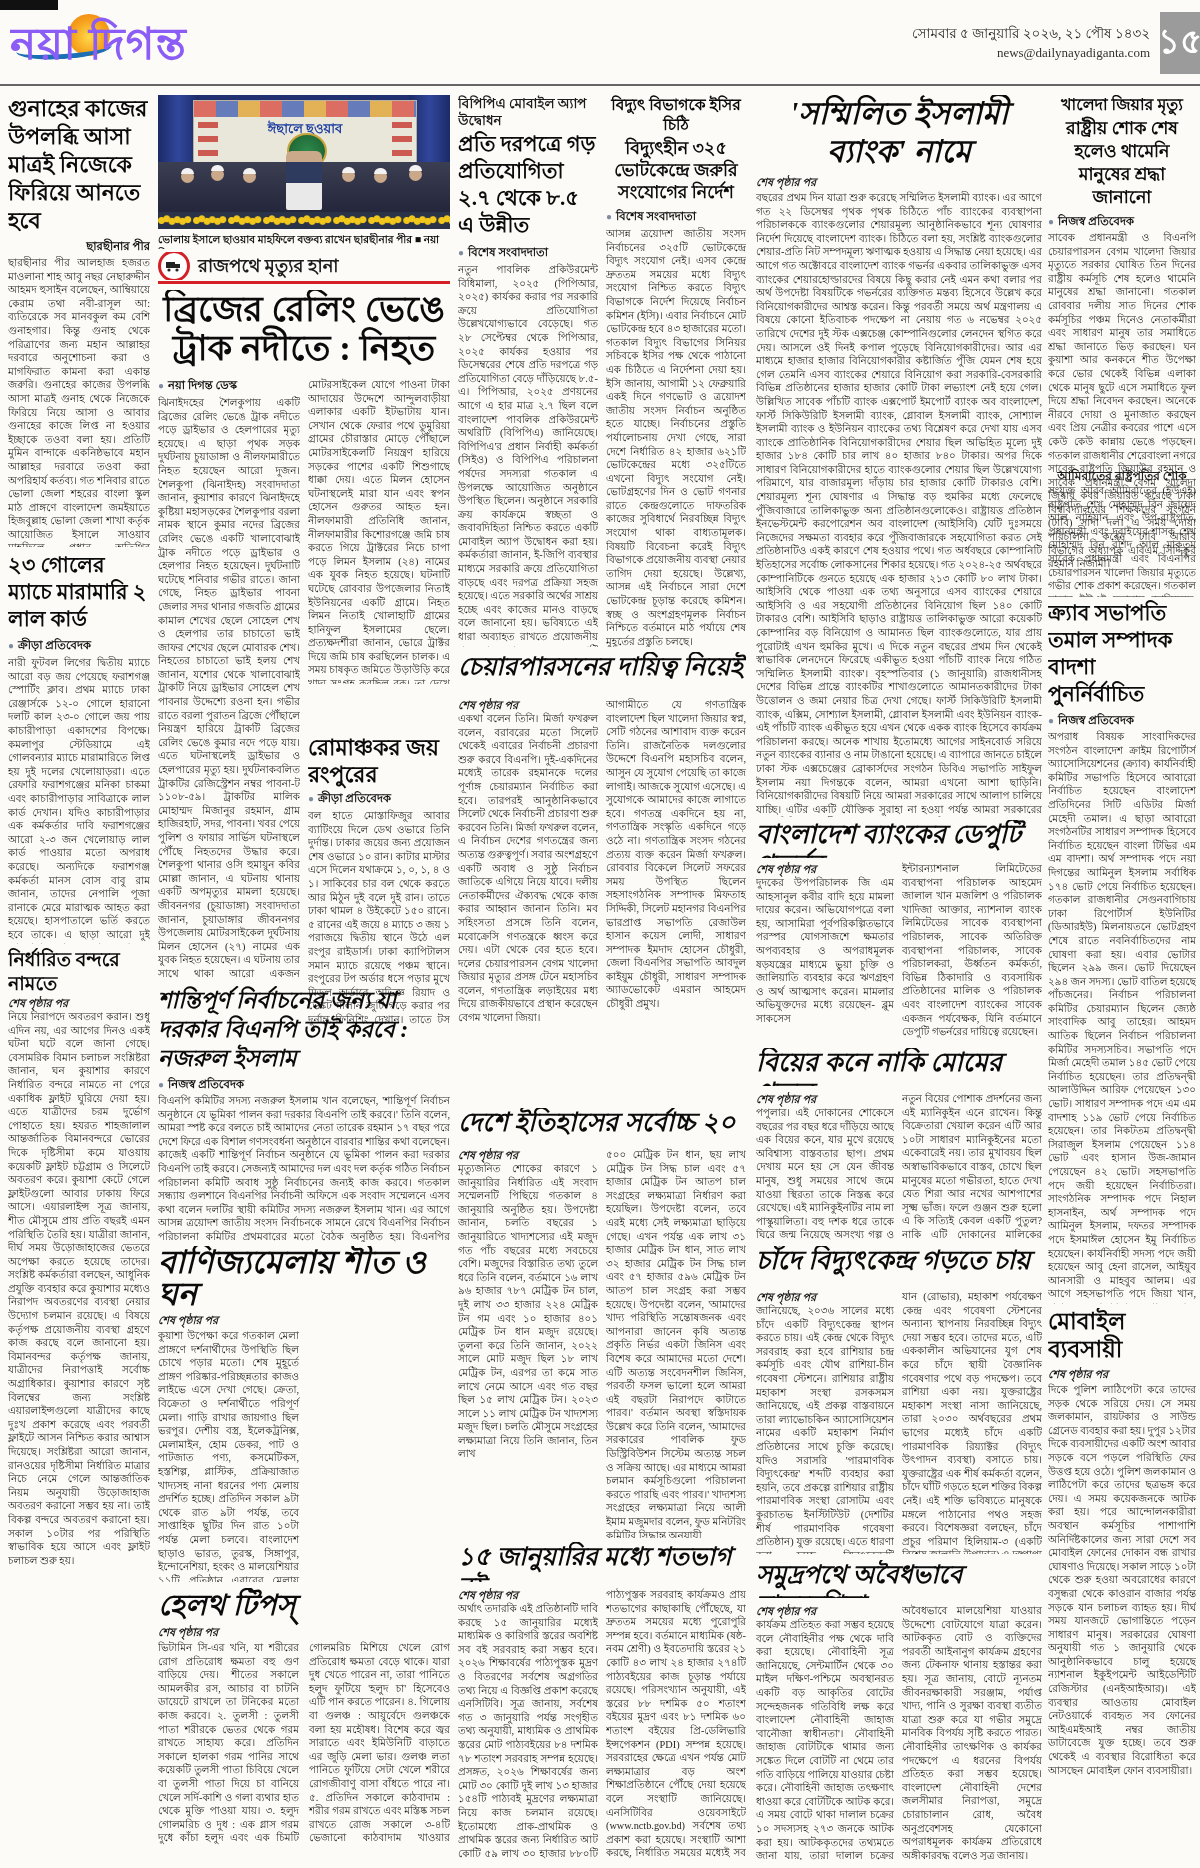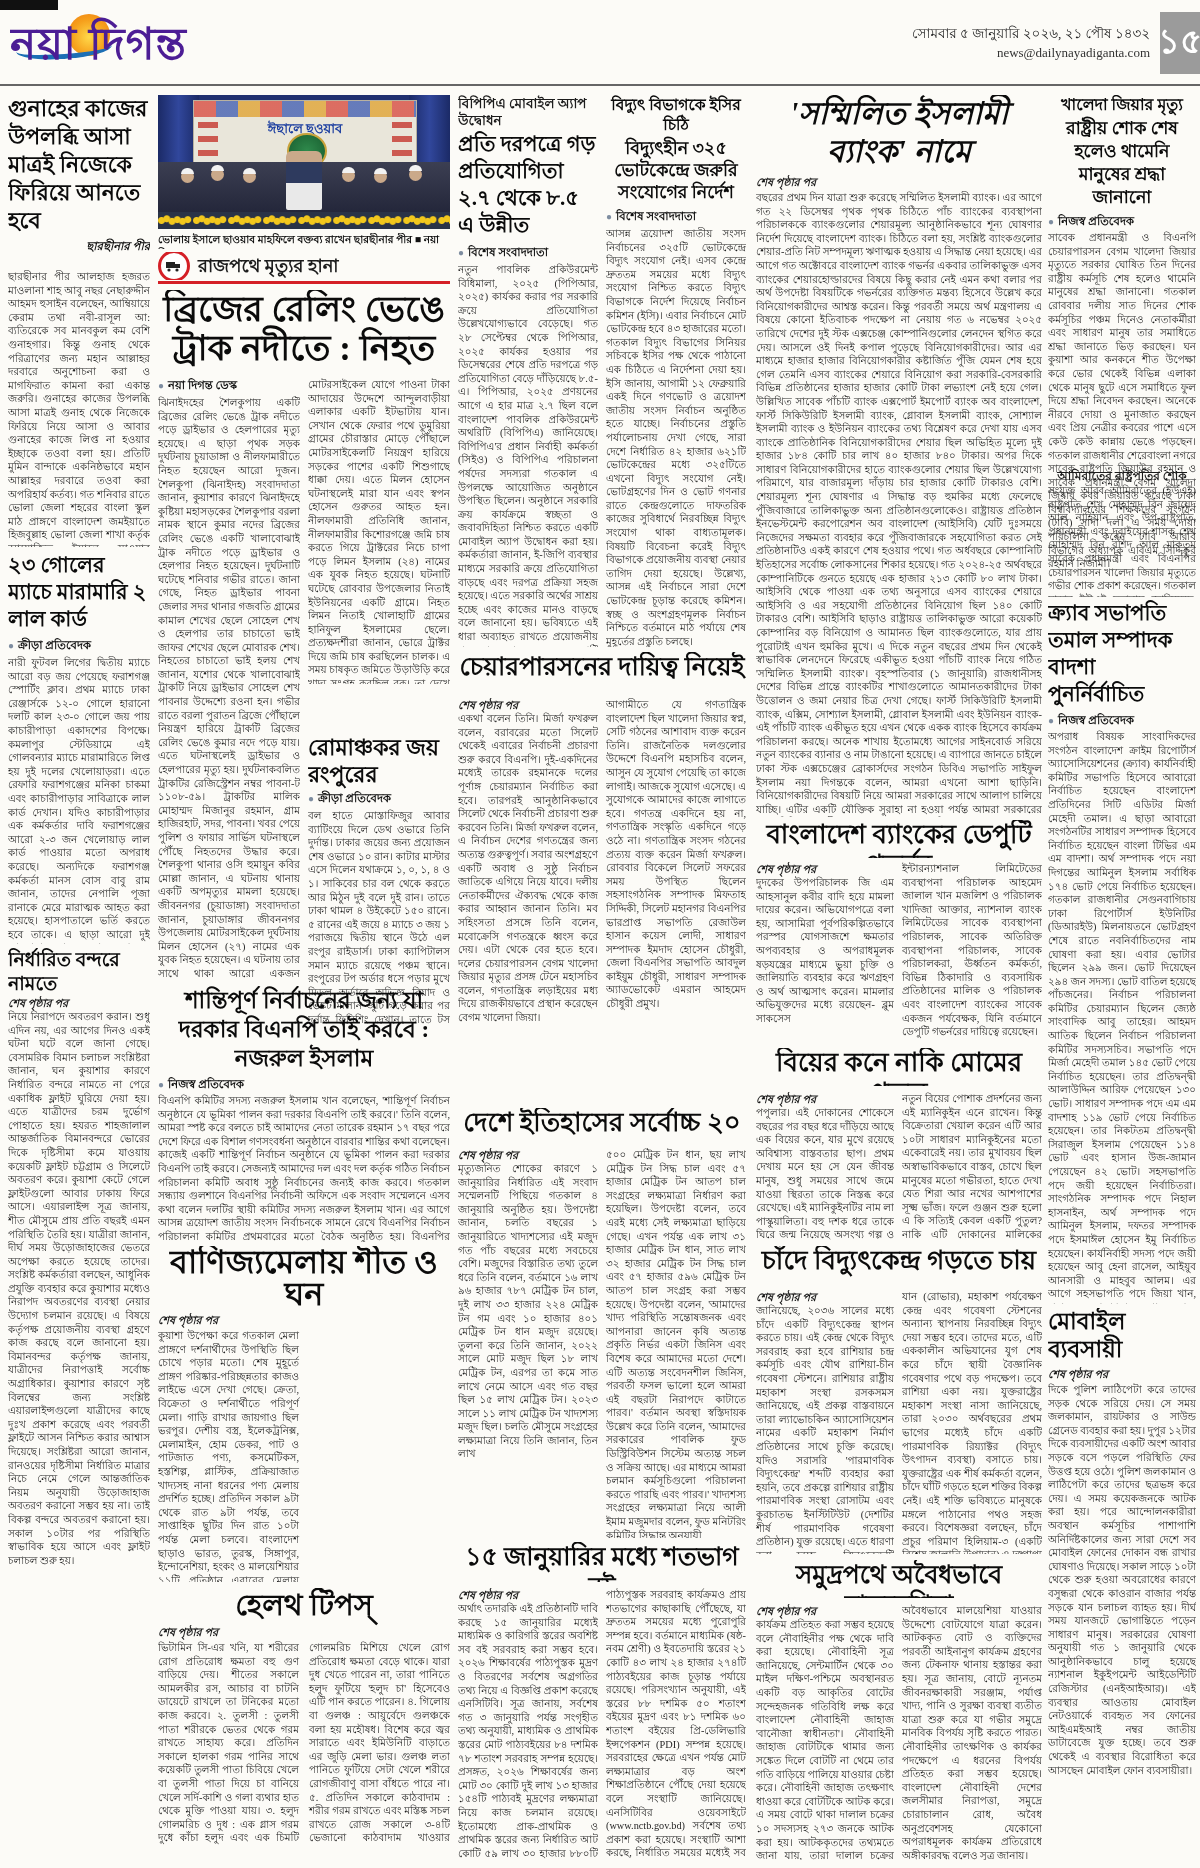--- a/index.html
+++ b/index.html
@@ -6,31 +6,31 @@
   body{width:1200px;height:1868px;position:relative;background:#fcfbf7;
        font-family:"Liberation Serif","DejaVu Serif",serif;color:#1c1c1c;}
   .abs{position:absolute;overflow:hidden;}
   
   .corner-chip{background:#111;}
   .logo-wrap{display:flex;align-items:center;}
   .logo-sun{position:absolute;left:58px;top:2px;width:42px;height:42px;border-radius:50%;
             background:radial-gradient(circle at 50% 55%, #ffd94a 0%, #f6a01c 55%, #ef7d12 100%);}
   .logo-wave{position:absolute;left:6px;top:26px;width:96px;height:16px;border-radius:50%;
              border-bottom:5px solid #1c6fb5;transform:rotate(-4deg);}
-  .logo-text{position:relative;font-weight:bold;font-size:44px;line-height:60px;color:#4c1d95;
+  .logo-text{position:relative;font-weight:bold;font-size:44px;line-height:60px;color:#8b5cf6;
              letter-spacing:1px;}
   .dateline{text-align:right;font-size:13.5px;line-height:19px;color:#222;}
   .dateline .mail{font-size:13px;color:#333;}
   .pagebox{background:#9b9b9b;color:#fff;display:flex;align-items:center;justify-content:center;
            font-size:34px;font-weight:bold;}
   .head-rule{background:#666;}
   
   .hl{font-weight:bold;color:#0b0b0b;}
   .hl-xl{font-size:35px;line-height:39px;text-align:center;letter-spacing:0;}
-  .hl-lg{font-size:25px;line-height:30px;text-align:center;}
+  .hl-lg{font-size:25px;line-height:30px;font-style:italic;}
   .kicker{font-weight:bold;font-size:13.5px;line-height:17px;}
   .byline{font-weight:bold;font-size:11.5px;line-height:15px;color:#111;}
   .byline .dot{color:#7e8da0;font-size:10px;margin-right:4px;}
   .cont{font-style:italic;font-weight:bold;font-size:11px;line-height:14px;}
   .body-t{font-size:10.3px;line-height:13.6px;text-align:justify;color:#1f1f1f;}
   .cols2{column-count:2;column-gap:10px;column-fill:auto;}
   .subhead{font-weight:bold;font-size:12px;line-height:15px;text-align:center;}
   .cap{font-weight:bold;font-size:10.5px;line-height:14px;color:#111;}
   
   .sec-circle{width:26px;height:26px;border-radius:50%;border:3px solid #d41f26;background:#fff;
@@ -87,21 +87,21 @@
 </div>
 
 <div class="abs pagebox" style="left:1160px;top:12px;width:40px;height:62px;">
   <span>১৫</span>
 </div>
 
 <div class="abs head-rule" style="left:0;top:84px;width:1200px;height:2px;"></div>
 
 <div class="abs" style="left:8px;top:95px;width:142px;height:452px;">
   <div class="hl" style="font-size:22px;line-height:28px;">গুনাহের কাজের উপলব্ধি আসা মাত্রই নিজেকে ফিরিয়ে আনতে হবে</div>
-  <div class="byline" style="text-align:right;margin:4px 0 16px;font-style:italic;">ছারছীনার পীর</div>
+  <div class="byline" style="text-align:right;margin:4px 0 2px;">ছারছীনার পীর</div>
   <div class="body-t" style="height:330px;">ছারছীনার পীর আলহাজ হজরত মাওলানা শাহ আবু নছর নেছারুদ্দীন আহমদ হুসাইন বলেছেন, আম্বিয়ায়ে কেরাম তথা নবী-রাসূল আ: ব্যতিরেকে সব মানবকুল কম বেশি গুনাহগার। কিন্তু গুনাহ থেকে পরিত্রাণের জন্য মহান আল্লাহর দরবারে অনুশোচনা করা ও মাগফিরাত কামনা করা একান্ত জরুরি। গুনাহের কাজের উপলব্ধি আসা মাত্রই গুনাহ থেকে নিজেকে ফিরিয়ে নিয়ে আসা ও আবার গুনাহের কাজে লিপ্ত না হওয়ার ইচ্ছাকে তওবা বলা হয়। প্রতিটি মুমিন বান্দাকে একনিষ্ঠভাবে মহান আল্লাহর দরবারে তওবা করা অপরিহার্য কর্তব্য। গত শনিবার রাতে ভোলা জেলা শহরের বাংলা স্কুল মাঠ প্রাঙ্গণে বাংলাদেশ জমইয়াতে হিজবুল্লাহ ভোলা জেলা শাখা কর্তৃক আয়োজিত ইসালে সাওয়াব মাহফিলে প্রধান অতিথির আলোচনায় তিনি এ কথা বলেন। মাহফিলে অন্যান্যের মধ্যে আরো গুরুত্বপূর্ণ আলোচনা করেন- বাংলাদেশ জমইয়াতে হিজবুল্লাহর নায়েবে আমির আলহাজ হজরত মাওলানা মির্জা নুরুর রহমান বেগ, সাংগঠনিক সম্পাদক মাওলানা মো: হেমায়েত বিন তৈয়োব, হজরত পীর সাহেব কেবলার সফরসঙ্গী মাওলানা মো: মোহেব্বুল্লাহ আল মাহমুদ প্রমুখ। পরিশেষে দেশ, জাতি ও মুসলিম উম্মাহর শান্তি, সমৃদ্ধি ও কল্যাণ কামনা করে ছারছীনার পীর দোয়া ও মুনাজাত পরিচালনা করেন। বিজ্ঞপ্তি।</div>
 </div>
 
 <div class="abs" style="left:8px;top:552px;width:142px;height:392px;">
   <div class="hl" style="font-size:21px;line-height:27px;">২৩ গোলের ম্যাচে মারামারি ২ লাল কার্ড</div>
   <div class="byline" style="margin:5px 0 3px;"><span class="dot">●</span><span>ক্রীড়া প্রতিবেদক</span></div>
   <div class="body-t" style="height:318px;">নারী ফুটবল লিগের দ্বিতীয় ম্যাচে আরো বড় জয় পেয়েছে ফরাশগঞ্জ স্পোর্টিং ক্লাব। প্রথম ম্যাচে ঢাকা রেঞ্জার্সকে ১২-০ গোলে হারানো দলটি কাল ২৩-০ গোলে জয় পায় কাচারীপাড়া একাদশের বিপক্ষে। কমলাপুর স্টেডিয়ামে এই গোলবন্যার ম্যাচে মারামারিতে লিপ্ত হয় দুই দলের খেলোয়াড়রা। এতে রেফারি ফরাশগঞ্জের মনিকা চাকমা এবং কাচারীপাড়ার সাবিত্রাকে লাল কার্ড দেখান। যদিও কাচারীপাড়ার এক কর্মকর্তার দাবি ফরাশগঞ্জের আরো ২-৩ জন খেলোয়াড় লাল কার্ড পাওয়ার মতো অপরাধ করেছে। অন্যদিকে ফরাশগঞ্জ কর্মকর্তা মানস বোস বাবু রাম জানান, তাদের নেপালি পূজা রানাকে মেরে মারাত্মক আহত করা হয়েছে। হাসপাতালে ভর্তি করতে হবে তাকে। এ ছাড়া আরো দুই খেলোয়াড় পরের ম্যাচে খেলতে পারবে না।</div>
 </div>
 
 <div class="abs" style="left:8px;top:948px;width:142px;height:914px;">

